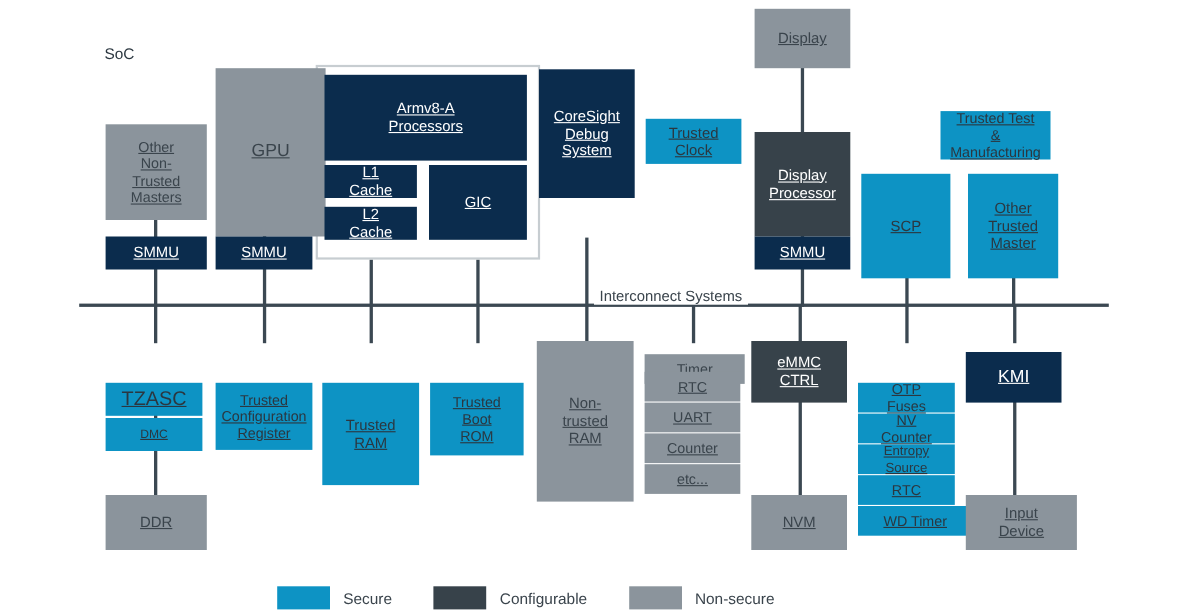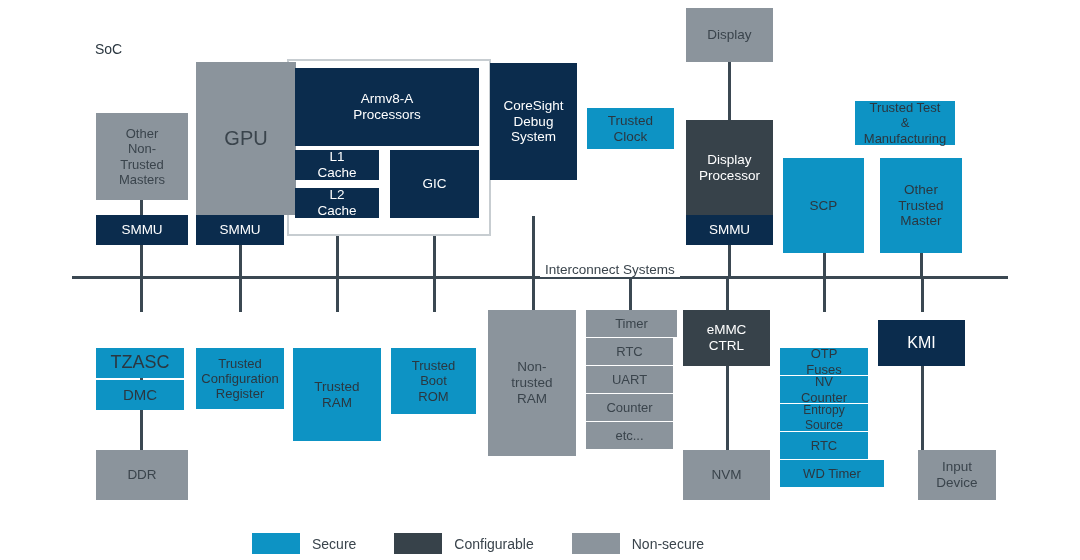--- a/index.html
+++ b/index.html
@@ -22,20 +22,21 @@
     position: absolute;
     display: flex;
     align-items: center;
     justify-content: center;
     text-align: center;
     box-sizing: border-box;
     line-height: 1.18;
     z-index: 3;
     white-space: pre-line;
     padding: 0 16px;
+    text-decoration: underline;
   }
   .c-secure       { background: #0d93c4; color: #2b3740; margin-top: 38px; }
   .c-secureaware  { background: #0b2c4d; color: #ffffff; }
   .c-configurable { background: #37424a; color: #ffffff; }
   .c-nonsecure    { background: #8b949c; color: #3a444c; }
 
   .wire {
     position: absolute;
     background: #3b4852;
     z-index: 1;
@@ -143,21 +144,21 @@
       <div class="wire v" style="left: 823px; top: 278px; height: 34px;"></div>
       <div class="wire v" style="left: 921px; top: 278px; height: 34px;"></div>
       <div class="wire v" style="left: 921px; top: 354px; height: 98px;"></div>
     </div>
 
   <div id="blocks-layer">
       <div class="blk c-nonsecure" style="left: 96px; top: 113px; width: 92px; height: 87px; font-size: 13px;">Other
 Non-Trusted
 Masters</div>
       <div class="blk c-secureaware" style="left: 96px; top: 215px; width: 92px; height: 30px; font-size: 13.5px;">SMMU</div>
-      <div class="blk c-nonsecure" style="left: 196px; top: 62px; width: 100px; height: 153px; font-size: 20px;">GPU</div>
+      <div class="blk c-nonsecure" style="left: 196px; top: 62px; width: 100px; height: 153px; font-size: 16px;">GPU</div>
       <div class="blk c-secureaware" style="left: 196px; top: 215px; width: 88px; height: 30px; font-size: 13.5px;">SMMU</div>
       <div class="blk c-secureaware" style="left: 295px; top: 68px; width: 184px; height: 78px; font-size: 13.5px;">Armv8-A
 Processors</div>
       <div class="blk c-secureaware" style="left: 295px; top: 150px; width: 84px; height: 30px; font-size: 13.5px;">L1 Cache</div>
       <div class="blk c-secureaware" style="left: 295px; top: 188px; width: 84px; height: 30px; font-size: 13.5px;">L2 Cache</div>
       <div class="blk c-secureaware" style="left: 390px; top: 150px; width: 89px; height: 68px; font-size: 13.5px;">GIC</div>
       <div class="blk c-secureaware" style="left: 490px; top: 63px; width: 87px; height: 117px; font-size: 13.5px;">CoreSight
 Debug
 System</div>
       <div class="blk c-secure" style="left: 587px; top: 70px; width: 87px; height: 41px; font-size: 13.5px;">Trusted
@@ -166,48 +167,48 @@
       <div class="blk c-configurable" style="left: 686px; top: 120px; width: 87px; height: 95px; font-size: 13.5px;">Display
 Processor</div>
       <div class="blk c-secureaware" style="left: 686px; top: 215px; width: 87px; height: 30px; font-size: 13.5px;">SMMU</div>
       <div class="blk c-secure" style="left: 783px; top: 120px; width: 81px; height: 95px; font-size: 13.5px;">SCP</div>
       <div class="blk c-secure" style="left: 855px; top: 63px; width: 100px; height: 44px; font-size: 13px;">Trusted Test &amp;
 Manufacturing</div>
       <div class="blk c-secure" style="left: 880px; top: 120px; width: 82px; height: 95px; font-size: 13.5px;">Other
 Trusted
 Master</div>
       <div class="blk c-secure" style="left: 96px; top: 310px; width: 88px; height: 30px; font-size: 18px;">TZASC</div>
-      <div class="blk c-secure" style="left: 96px; top: 342px; width: 88px; height: 30px; font-size: 15px;">DMC</div>
+      <div class="blk c-secure" style="left: 96px; top: 342px; width: 88px; height: 30px; font-size: 11px;">DMC</div>
       <div class="blk c-nonsecure" style="left: 96px; top: 450px; width: 92px; height: 50px; font-size: 13.5px;">DDR</div>
       <div class="blk c-secure" style="left: 196px; top: 310px; width: 88px; height: 61px; font-size: 13px;">Trusted
 Configuration
 Register</div>
       <div class="blk c-secure" style="left: 293px; top: 310px; width: 88px; height: 93px; font-size: 13.5px;">Trusted
 RAM</div>
       <div class="blk c-secure" style="left: 391px; top: 310px; width: 85px; height: 66px; font-size: 13px;">Trusted
 Boot
 ROM</div>
       <div class="blk c-nonsecure" style="left: 488px; top: 310px; width: 88px; height: 146px; font-size: 13.5px;">Non-trusted
 RAM</div>
-      <div class="blk c-nonsecure" style="left: 586px; top: 310px; width: 91px; height: 27px; font-size: 13px;">Timer</div>
+      <div class="blk c-nonsecure" style="left: 586px; top: 322px; width: 91px; height: 27px; font-size: 13px;">Timer</div>
       <div class="blk c-nonsecure" style="left: 586px; top: 338px; width: 87px; height: 27px; font-size: 13px;">RTC</div>
       <div class="blk c-nonsecure" style="left: 586px; top: 366px; width: 87px; height: 27px; font-size: 13px;">UART</div>
       <div class="blk c-nonsecure" style="left: 586px; top: 394px; width: 87px; height: 27px; font-size: 13px;">Counter</div>
       <div class="blk c-nonsecure" style="left: 586px; top: 422px; width: 87px; height: 27px; font-size: 13px;">etc...</div>
       <div class="blk c-configurable" style="left: 683px; top: 310px; width: 87px; height: 56px; font-size: 13.5px;">eMMC
 CTRL</div>
       <div class="blk c-nonsecure" style="left: 683px; top: 450px; width: 87px; height: 50px; font-size: 13.5px;">NVM</div>
       <div class="blk c-secure" style="left: 780px; top: 310px; width: 88px; height: 27px; font-size: 13px;">OTP Fuses</div>
       <div class="blk c-secure" style="left: 780px; top: 338px; width: 88px; height: 27px; font-size: 13px;">NV Counter</div>
       <div class="blk c-secure" style="left: 780px; top: 366px; width: 88px; height: 27px; font-size: 12px;">Entropy
 Source</div>
       <div class="blk c-secure" style="left: 780px; top: 394px; width: 88px; height: 27px; font-size: 13px;">RTC</div>
       <div class="blk c-secure" style="left: 780px; top: 422px; width: 104px; height: 27px; font-size: 13px;">WD Timer</div>
       <div class="blk c-secureaware" style="left: 878px; top: 320px; width: 87px; height: 46px; font-size: 16px;">KMI</div>
-      <div class="blk c-nonsecure" style="left: 878px; top: 450px; width: 78px; height: 50px; font-size: 13.5px; margin-left: 40px;">Input
+      <div class="blk c-nonsecure" style="left: 878px; top: 450px; width: 101px; height: 50px; font-size: 13.5px;">Input
 Device</div>
     </div>
 
   <div id="interconnect-line"></div>
   <div id="interconnect-label">Interconnect Systems</div>
 
   <div id="legend">
       <div class="legend-item">
         <div class="legend-swatch" style="background: rgb(13, 147, 196);"></div>
         <div class="legend-label">Secure</div>

